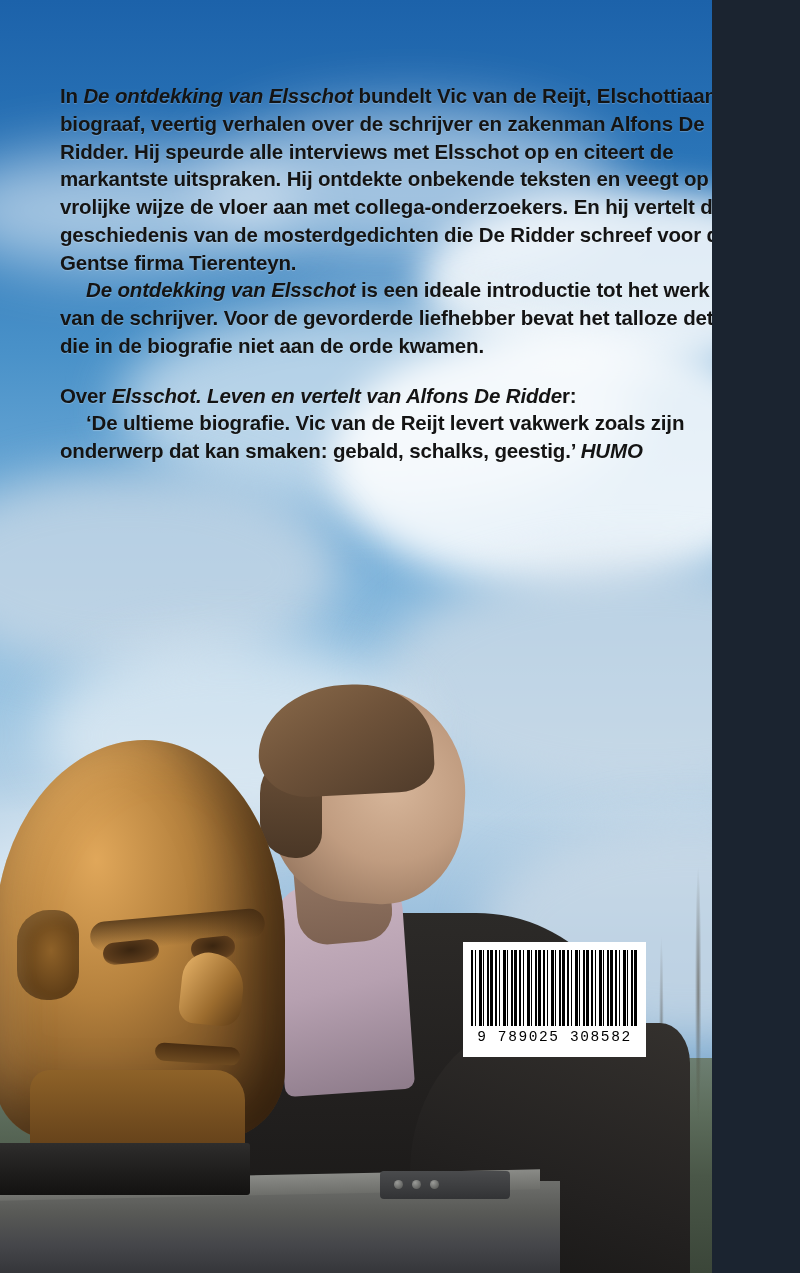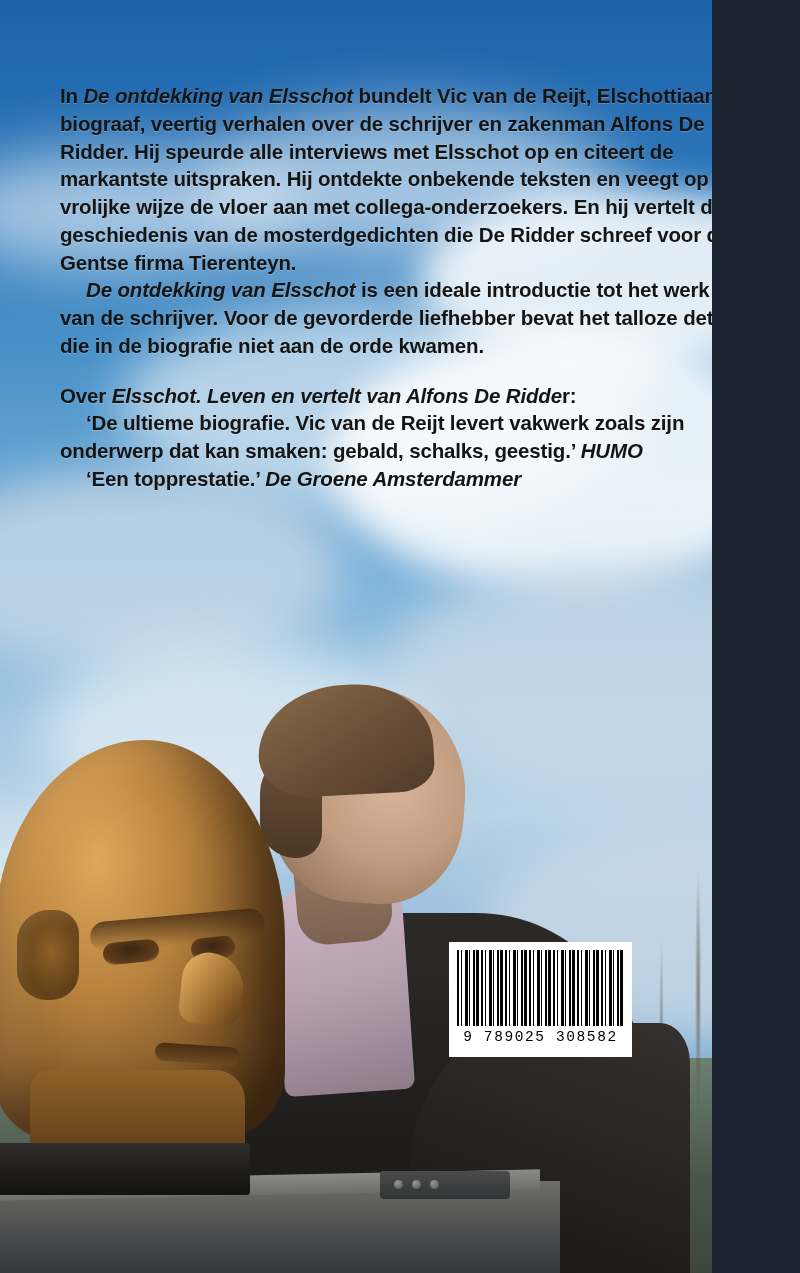--- a/index.html
+++ b/index.html
@@ -318,21 +318,21 @@
   .copy .gap { height: 22px; }
   em { font-style: italic; }
   .quote-src {
     font-style: italic;
     font-weight: 700;
   }
 
   
   .barcode-box {
     position: absolute;
-    right: 80px;
+    right: 66px;
     bottom: 216px;
     width: 183px;
     height: 115px;
     background: #ffffff;
     padding: 8px 8px 4px 8px;
     box-sizing: border-box;
   }
   .bars {
     height: 76px;
     width: 100%;
@@ -408,21 +408,20 @@
     <div class="bust-neck"></div>
     <div class="plinth"></div>
   </div>
 
   <div class="copy">
     <p>In <em>De ontdekking van Elsschot</em> bundelt Vic van de Reijt, Elschottiaan en biograaf, veertig verhalen over de schrijver en zakenman Alfons De Ridder. Hij speurde alle interviews met Elsschot op en citeert de markantste uitspraken. Hij ontdekte onbekende teksten en veegt op vrolijke wijze de vloer aan met collega-onderzoekers. En hij vertelt de geschiedenis van de mosterdgedichten die De Ridder schreef voor de Gentse firma Tierenteyn.</p>
     <p class="indent"><em>De ontdekking van Elsschot</em> is een ideale introductie tot het werk van de schrijver. Voor de gevorderde liefhebber bevat het talloze details die in de biografie niet aan de orde kwamen.</p>
     <div class="gap"></div>
     <p>Over <em>Elsschot. Leven en vertelt van Alfons De Ridde</em>r:</p>
     <p class="indent">‘De ultieme biografie. Vic van de Reijt levert vakwerk zoals zijn onderwerp dat kan smaken: gebald, schalks, geestig.’ <span class="quote-src">HUMO</span></p>
-    <p class="indent">‘Een topprestatie.’ <span class="quote-src">De Groene Amsterdammer</span></p>
   </div>
 
   <div class="barcode-box">
     <div class="bars"></div>
     <div class="barcode-num">9 789025 308582</div>
   </div>
 
 </div>
 
 </body></html>

